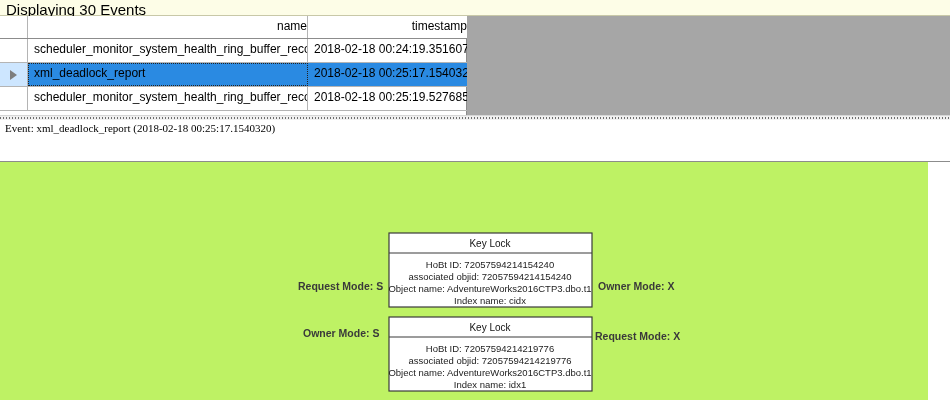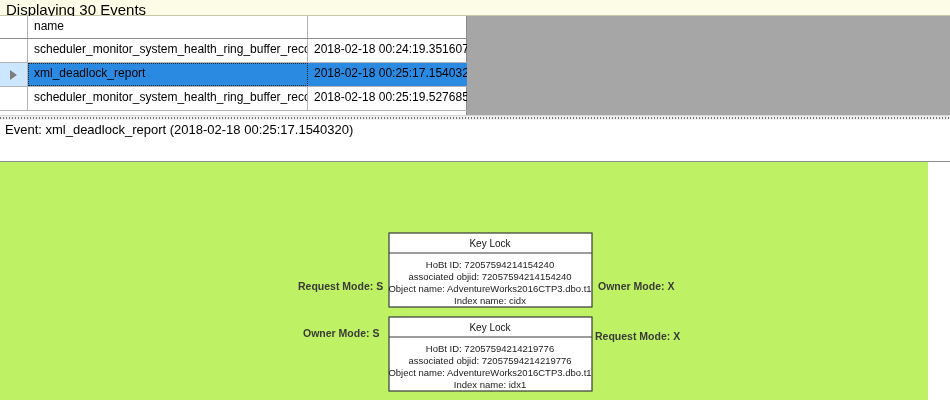--- a/index.html
+++ b/index.html
@@ -54,21 +54,21 @@
     position:absolute;left:28px;top:0;width:280px;height:100%;
     box-sizing:border-box;border-right:1px solid #b4b4b4;
     padding:3px 0 0 6px;white-space:nowrap;overflow:hidden;
   }
   .cell-ts{
     position:absolute;left:308px;top:0;width:159px;height:100%;
     box-sizing:border-box;
     padding:3px 0 0 6px;white-space:nowrap;overflow:hidden;
   }
   .hdr .cell-sel,.hdr .cell-name,.hdr .cell-ts{
-    background:#ffffff;color:#000;
+    background:#ffffff;color:#000;text-align:right;
   }
   .hdr{border-bottom:1px solid #8c8c8c;}
   .selrow .cell-sel{background:#cde6ff;}
   .selrow .cell-name,.selrow .cell-ts{background:#2a8ae2;color:#000000;}
   .selrow .cell-name{
     border:1px dotted #222;border-right:1px dotted #222;
     padding:2px 0 0 5px;
   }
   .triangle{
     position:absolute;left:10px;top:7px;
@@ -87,21 +87,21 @@
     background-repeat:repeat-x;
     border-top:1px solid #d6d6d6;
     box-sizing:border-box;
   }
 
   
   .evline{
     position:absolute;left:0;top:120px;width:950px;height:18px;
     background:#ffffff;
   }
-  .evline .etxt{position:absolute;left:5px;top:2px;font-size:13px;white-space:nowrap;}
+  .evline .etxt{position:absolute;left:5px;top:2px;font-size:11px;white-space:nowrap;font-family:Liberation Serif, serif;}
 
   
   .tabstrip{
     position:absolute;left:0;top:140px;width:950px;height:22px;
   }
   .tab{
     position:absolute;top:4px;height:18px;
     background:#f2f2f2;
     border:1px solid #8c8c8c;
     border-bottom:none;
@@ -159,20 +159,21 @@
   <div class="banner">
     <span class="btxt">Displaying 30 Events</span>
   </div>
 
   <div class="grid">
     <div class="gridinner">
 
       <div class="row r0 hdr">
         <div class="cell-sel"></div>
         <div class="cell-name">name</div>
+        <div class="cell-ts">timestamp</div>
       </div>
 
       <div class="row r1">
         <div class="cell-sel"></div>
         <div class="cell-name">scheduler_monitor_system_health_ring_buffer_recorded</div>
         <div class="cell-ts">2018-02-18 00:24:19.3516078</div>
       </div>
 
       <div class="row r2 selrow">
         <div class="cell-sel">

